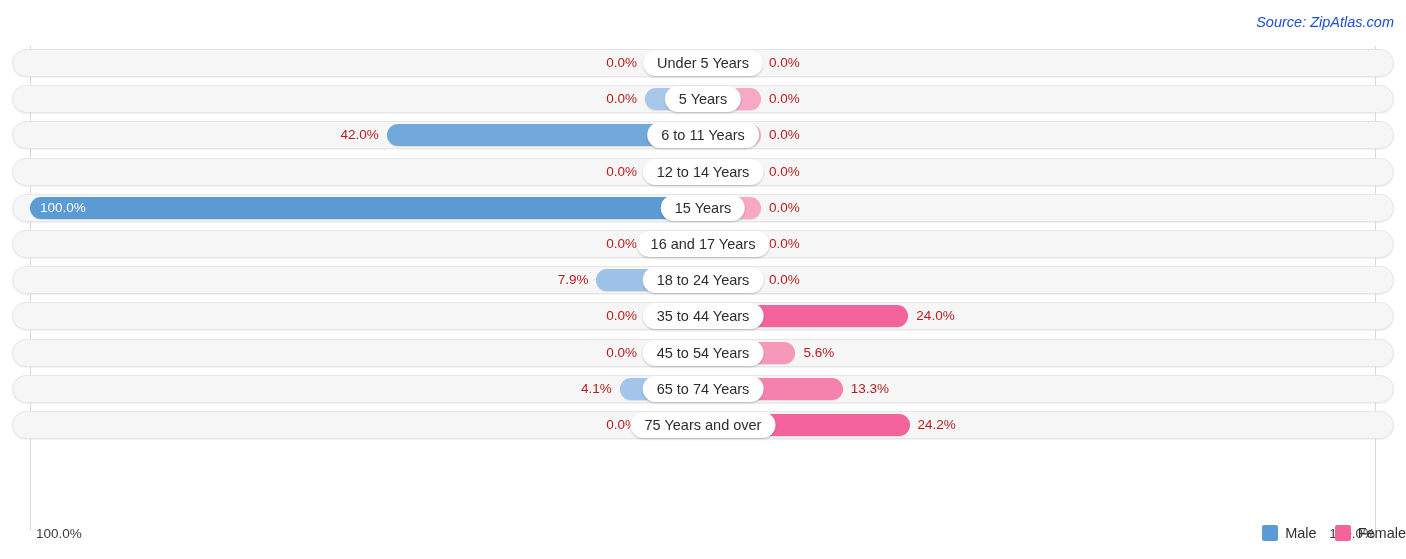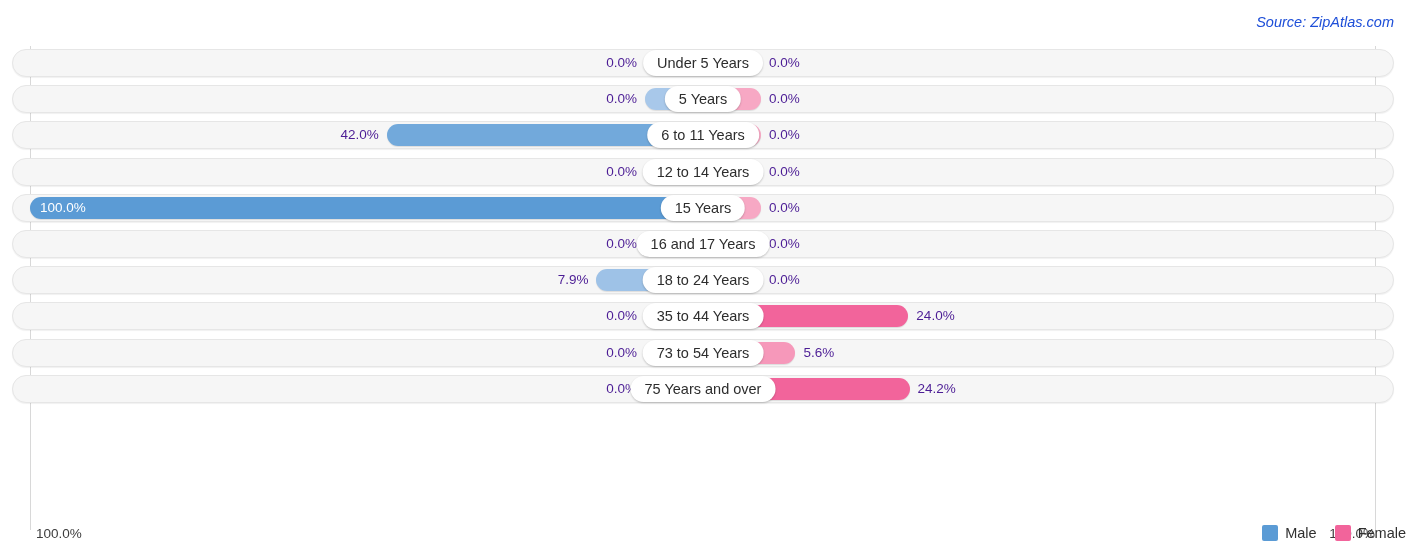--- a/index.html
+++ b/index.html
@@ -47,21 +47,21 @@
   .bar{
     position:absolute;top:6px;height:22px;
     border-radius:11px;
     box-shadow:0 1px 1px rgba(0,0,0,.10);
   }
   .bar-male{right:703px;}
   .bar-female{left:703px;}
 
   .val{
     position:absolute;top:6px;height:22px;line-height:22px;
-    font-size:13.5px;color:#4c1d95;white-space:nowrap;
+    font-size:13.5px;color:#b91c1c;white-space:nowrap;
   }
   .val-male{text-align:right;}
   .val-female{text-align:left;}
   .val-inside{color:#ffffff;}
 
   .pill{
     position:absolute;top:4px;height:26px;line-height:26px;
     left:50%;transform:translateX(-50%);
     background:#ffffff;
     border-radius:13px;
@@ -181,21 +181,31 @@
             <div class="pill">35 to 44 Years</div>
           </div>
         </div>
         <div class="row">
           <div class="track"></div>
           <div class="bar bar-male" style="width: 58px; background: rgb(168, 200, 234);"></div>
           <div class="bar bar-female" style="width: 92.384px; background: rgb(246, 152, 186);"></div>
           <div class="val val-male" style="left: 535px; width: 102px;">0.0%</div>
           <div class="val val-female" style="left: 803.384px;">5.6%</div>
           <div class="pill-wrap">
-            <div class="pill">73 to 54 Years</div>
+            <div class="pill">45 to 54 Years</div>
+          </div>
+        </div>
+        <div class="row">
+          <div class="track"></div>
+          <div class="bar bar-male" style="width: 83.215px; background: rgb(163, 197, 233);"></div>
+          <div class="bar bar-female" style="width: 139.662px; background: rgb(244, 130, 173);"></div>
+          <div class="val val-male" style="left: 509.785px; width: 102px;">4.1%</div>
+          <div class="val val-female" style="left: 850.662px;">13.3%</div>
+          <div class="pill-wrap">
+            <div class="pill">65 to 74 Years</div>
           </div>
         </div>
         <div class="row">
           <div class="track"></div>
           <div class="bar bar-male" style="width: 58px; background: rgb(168, 200, 234);"></div>
           <div class="bar bar-female" style="width: 206.588px; background: rgb(242, 100, 155);"></div>
           <div class="val val-male" style="left: 535px; width: 102px;">0.0%</div>
           <div class="val val-female" style="left: 917.588px;">24.2%</div>
           <div class="pill-wrap">
             <div class="pill">75 Years and over</div>

